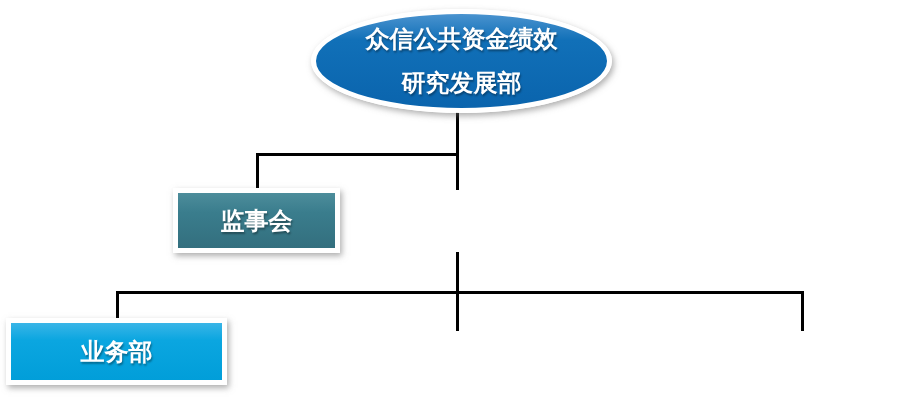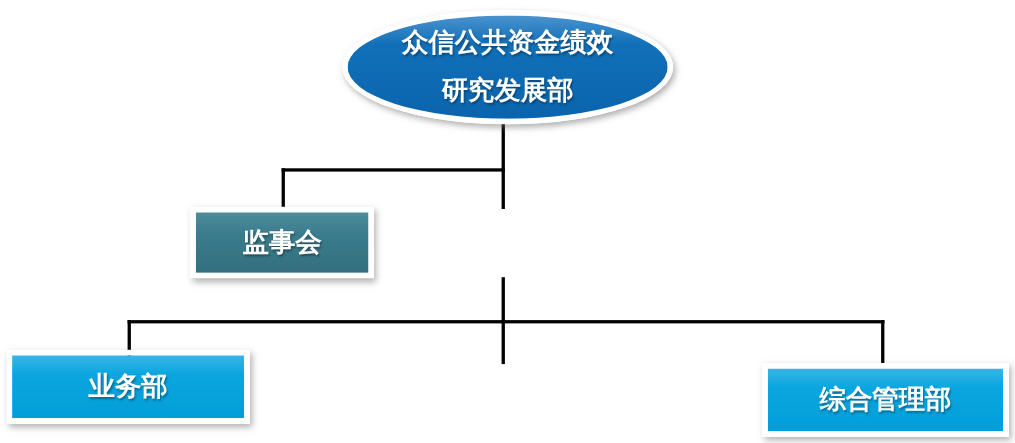--- a/index.html
+++ b/index.html
@@ -58,17 +58,14 @@
     <div>研究发展部</div>
   </div>
 
   <div class="node teal" style="left:173px;top:188px;width:167px;height:65px;font-family:Liberation Serif, serif;">
     <span>监事会</span>
   </div>
 
   <div class="node cyan" style="left:6px;top:318px;width:221px;height:67px;">
     <span>业务部</span>
   </div>
-  <div class="node cyan" style="left:693px;top:330px;width:224px;height:67px;">
-    <span>综合管理部</span>
-  </div>
 
 </div>
 
 </body></html>

